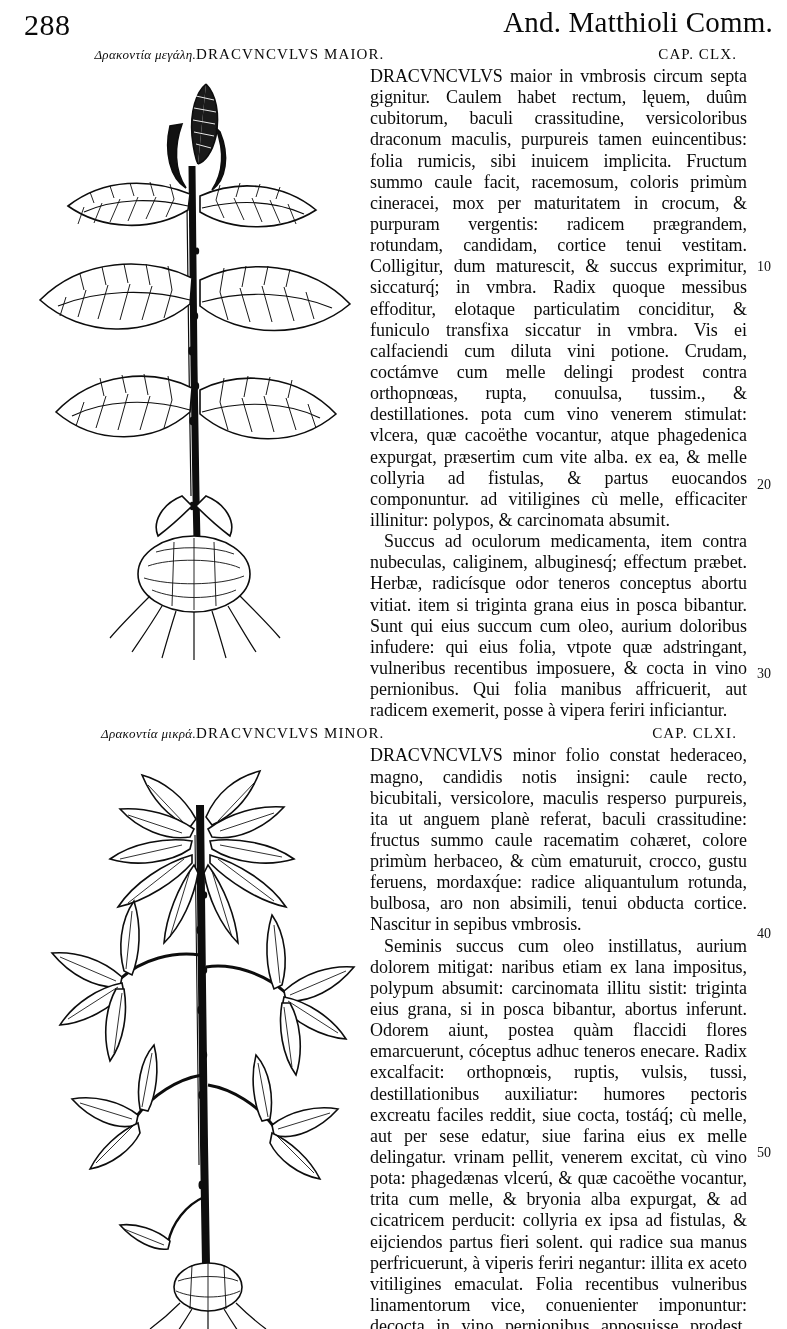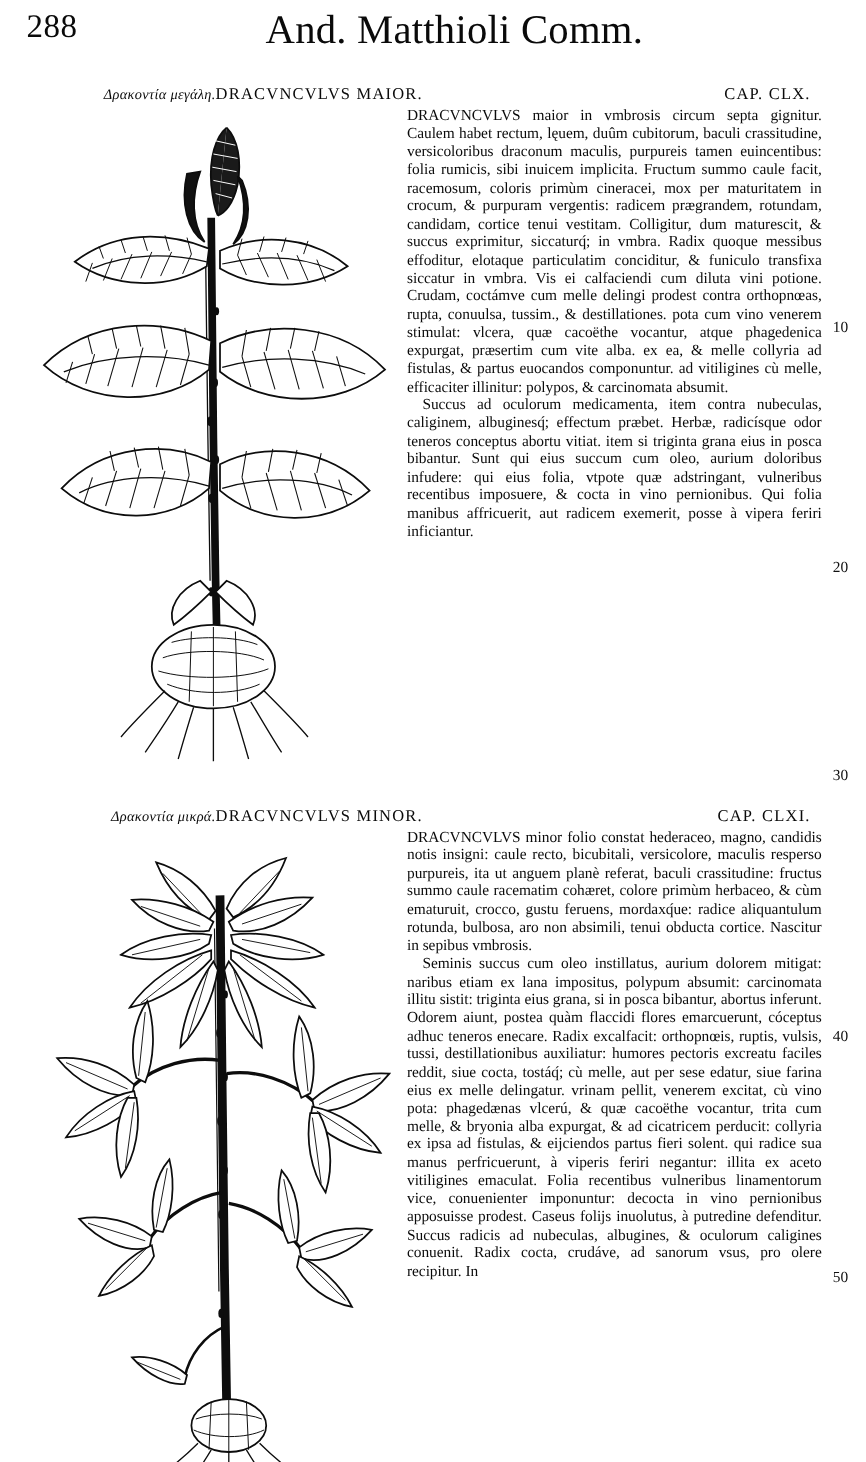--- a/index.html
+++ b/index.html
@@ -34,22 +34,22 @@
     left: 6px;
     top: 2px;
     font-size: 30px;
     letter-spacing: 0.5px;
   }
   .running-title {
     position: absolute;
     left: 0;
     right: 0;
     top: 0;
-    text-align: center;
-    font-size: 37px;
+    text-align: right;
+    font-size: 29px;
     letter-spacing: 0.2px;
     padding-left: 35px;
   }
 
   
   .chapter-head {
     display: flex;
     align-items: baseline;
     font-size: 14.5px;
     letter-spacing: 0.3px;
@@ -66,21 +66,20 @@
   }
   .chapter-head .latin-title {
     flex: 1;
     font-size: 15px;
     letter-spacing: 1.1px;
   }
   .chapter-head .cap {
     font-size: 15px;
     letter-spacing: 1.1px;
     padding-right: 36px;
-    margin-top: 32px;
   }
 
   
   .section {
     position: relative;
   }
   .columns {
     display: flex;
     align-items: flex-start;
   }
@@ -89,21 +88,21 @@
     flex: 0 0 352px;
     position: relative;
   }
   .col-text {
     flex: 1;
     position: relative;
     padding-right: 26px;
   }
 
   .body-text {
-    font-size: 14px;
+    font-size: 18px;
     line-height: 1.175;
     text-align: justify;
     letter-spacing: -0.05px;
     hyphens: none;
   }
   .body-text p {
     margin: 0;
     text-indent: 0;
   }
   .body-text p + p {

